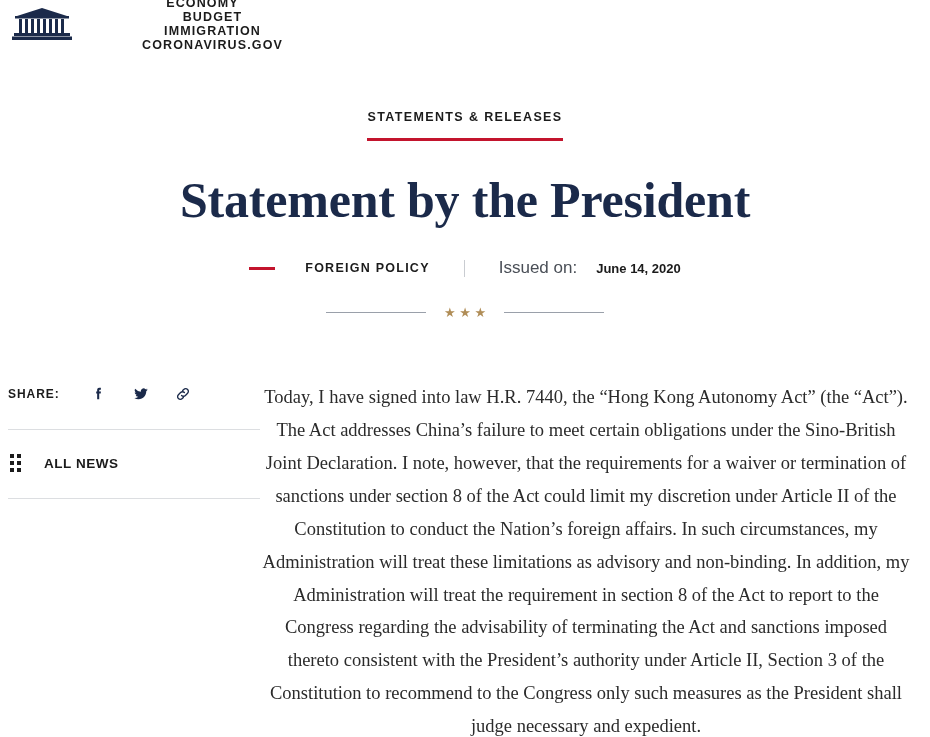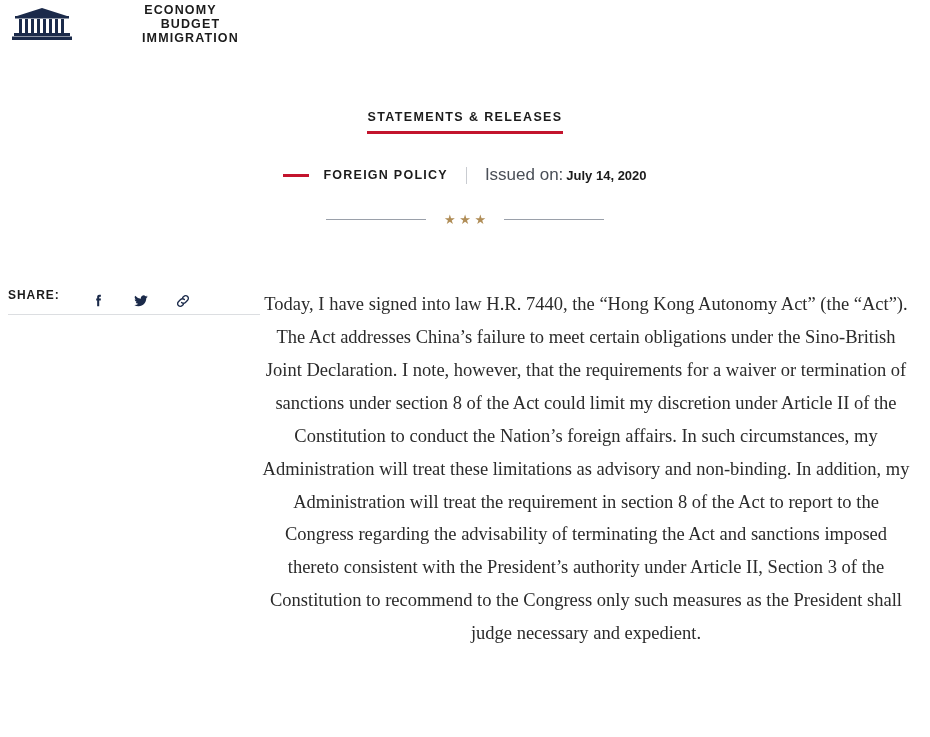--- a/index.html
+++ b/index.html
@@ -54,39 +54,39 @@
     text-align: center;
     padding-top: 58px;
   }
   .eyebrow {
     font-size: 12.5px;
     font-weight: 700;
     letter-spacing: 0.11em;
     text-transform: uppercase;
     color: #1b1b1b;
     display: inline-block;
-    padding-bottom: 7px;
+    padding-bottom: 14px;
     border-bottom: 3px solid #c3142d;
     cursor: pointer;
   }
   .headline {
     font-family: "Liberation Serif", serif;
     font-size: 50px;
     font-weight: 700;
     color: #1b2a4a;
     margin: 33px 0 0 0;
     letter-spacing: -0.2px;
     line-height: 1.06;
   }
   .meta-row {
     margin-top: 31px;
     display: flex;
     align-items: center;
     justify-content: center;
-    gap: 0;
+    gap: 16px;
     font-size: 12.5px;
   }
   .meta-dash {
     display: inline-block;
     width: 26px;
     height: 3px;
     background: #c3142d;
     margin-right: 14px;
   }
   .meta-category {
@@ -142,21 +142,23 @@
     padding: 62px 0 0 0;
   }
   .left-col {
     width: 260px;
     flex: 0 0 auto;
     padding-left: 8px;
     box-sizing: border-box;
   }
   .share-row {
     display: flex;
+    align-items: center;
     gap: 0;
+    padding-bottom: 22px;
     border-bottom: 1px solid #dcdee1;
   }
   .share-label {
     font-size: 12px;
     font-weight: 700;
     letter-spacing: 0.08em;
     text-transform: uppercase;
     color: #1b1b1b;
     margin-right: 26px;
   }
@@ -221,34 +223,36 @@
       <rect x="45" y="12" width="3" height="14" fill="#1b2a4a"></rect>
       <rect x="51" y="12" width="3" height="14" fill="#1b2a4a"></rect>
       <rect x="4" y="26" width="56" height="3" fill="#1b2a4a"></rect>
       <rect x="2" y="29.5" width="60" height="3.5" fill="#1b2a4a"></rect>
     </svg>
   </span>
   <nav class="nav">
     <span class="nav-item">ECONOMY</span>
     <span class="nav-item">BUDGET</span>
     <span class="nav-item">IMMIGRATION</span>
+    <span class="nav-item">CORONAVIRUS.GOV</span>
   </nav>
 </div>
 
 <div class="article-head">
   <div>
     <span class="eyebrow">STATEMENTS &amp; RELEASES</span>
   </div>
+  <h1 class="headline">Statement by the President</h1>
 
   <div class="meta-row">
     <span class="meta-dash"></span>
     <span class="meta-category">FOREIGN POLICY</span>
     <span class="meta-sep"></span>
     <span class="meta-issued">Issued on:</span>
-    <span class="meta-date">July 14, 2020</span>
+    <span class="meta-date">June 14, 2020</span>
   </div>
 
   <div class="divider">
     <span class="rule"></span>
     <span class="stars">★ ★ ★</span>
     <span class="rule"></span>
   </div>
 </div>
 
 <div class="content">
@@ -272,20 +276,35 @@
       <span class="share-icon">
         <svg viewBox="0 0 24 24" width="20" height="20" aria-hidden="true">
           <g fill="none" stroke="#1b2a4a" stroke-width="1.6" stroke-linecap="round">
             <path d="M10.3 13.7a3.2 3.2 0 0 0 4.6 0l2.6-2.6a3.2 3.2 0 1 0-4.6-4.6l-1.3 1.3"></path>
             <path d="M13.7 10.3a3.2 3.2 0 0 0-4.6 0l-2.6 2.6a3.2 3.2 0 1 0 4.6 4.6l1.3-1.3"></path>
           </g>
         </svg>
       </span>
     </div>
 
+    <div class="allnews-row">
+      <span class="grid-icon">
+        <svg viewBox="0 0 22 22" width="22" height="22" aria-hidden="true">
+          <g fill="#1b1b1b">
+            <rect x="2" y="2" width="4" height="4"></rect>
+              <rect x="9" y="2" width="4" height="4"></rect>
+            <rect x="2" y="9" width="4" height="4"></rect>
+              <rect x="9" y="9" width="4" height="4"></rect>
+            <rect x="2" y="16" width="4" height="4"></rect>
+              <rect x="9" y="16" width="4" height="4"></rect>
+          </g>
+        </svg>
+      </span>
+      <span class="allnews-label">ALL NEWS</span>
+    </div>
   </div>
 
   <div class="article-body">
     <p>Today, I have signed into law H.R. 7440, the “Hong Kong Autonomy Act” (the “Act”).  The Act addresses China’s failure to meet certain obligations under the Sino-British Joint Declaration.  I note, however, that the requirements for a waiver or termination of sanctions under section 8 of the Act could limit my discretion under Article II of the Constitution to conduct the Nation’s foreign affairs.  In such circumstances, my Administration will treat these limitations as advisory and non-binding.  In addition, my Administration will treat the requirement in section 8 of the Act to report to the Congress regarding the advisability of terminating the Act and sanctions imposed thereto consistent with the President’s authority under Article II, Section 3 of the Constitution to recommend to the Congress only such measures as the President shall judge necessary and expedient.</p>
 
   </div>
 
 </div>
 
 </body></html>

